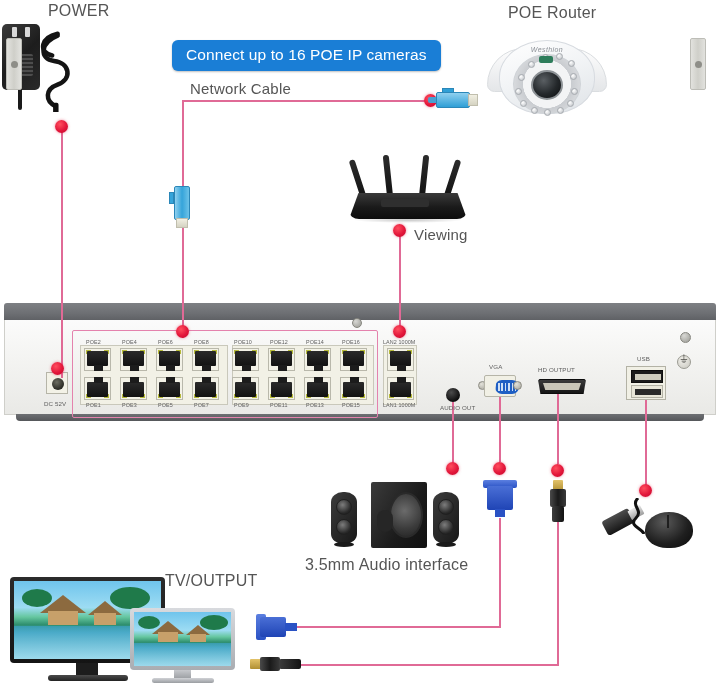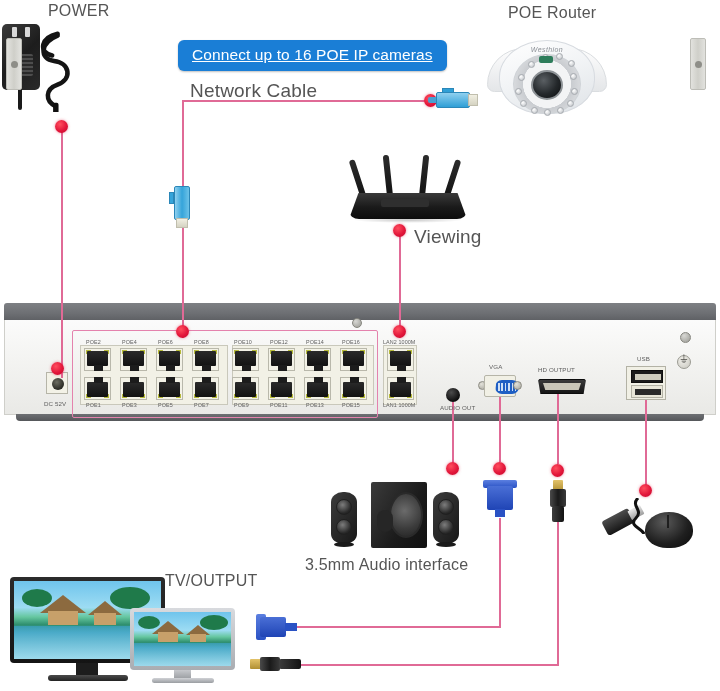--- a/index.html
+++ b/index.html
@@ -8,21 +8,21 @@
     width:720px; height:691px;
     background:#ffffff;
     font-family:"Liberation Sans", sans-serif;
     position:relative;
     overflow:hidden;
     color:#4a4a4a;
   }
   #stage { position:absolute; left:0; top:0; width:720px; height:691px; }
 
   
-  .lbl { position:absolute; font-size:19px; color:#555; white-space:nowrap; letter-spacing:.2px; }
+  .lbl { position:absolute; font-size:15px; color:#555; white-space:nowrap; letter-spacing:.2px; }
 
   
   .banner {
     position:absolute;
     background:#1a7ed6;
     color:#fff;
     border-radius:6px;
     font-size:15.5px;
     padding:6px 14px 7px 14px;
     white-space:nowrap;
@@ -466,21 +466,21 @@
     position:absolute; left:620px; top:498px; width:34px; height:36px;
   }
 </style>
 </head>
 <body>
 
 <div id="stage">
 
   <div class="lbl" style="left:48px; top:2px; font-size:16px;">POWER</div>
 
-  <div class="banner" style="left:178px; top:40px;text-decoration:underline;">Connect up to 16 POE IP cameras</div>
+  <div class="banner" style="left:172px; top:40px;">Connect up to 16 POE IP cameras</div>
 
   <div class="lbl" style="left:190px; top:80px;">Network Cable</div>
 
   <div class="lbl" style="left:508px; top:4px; font-size:16px;">POE Router</div>
 
   <div class="lbl" style="left:414px; top:226px;">Viewing</div>
 
   <div class="lbl" style="left:305px; top:556px; font-size:16px;">3.5mm Audio interface</div>
 
   <div class="lbl" style="left:165px; top:572px; font-size:16px;">TV/OUTPUT</div>

